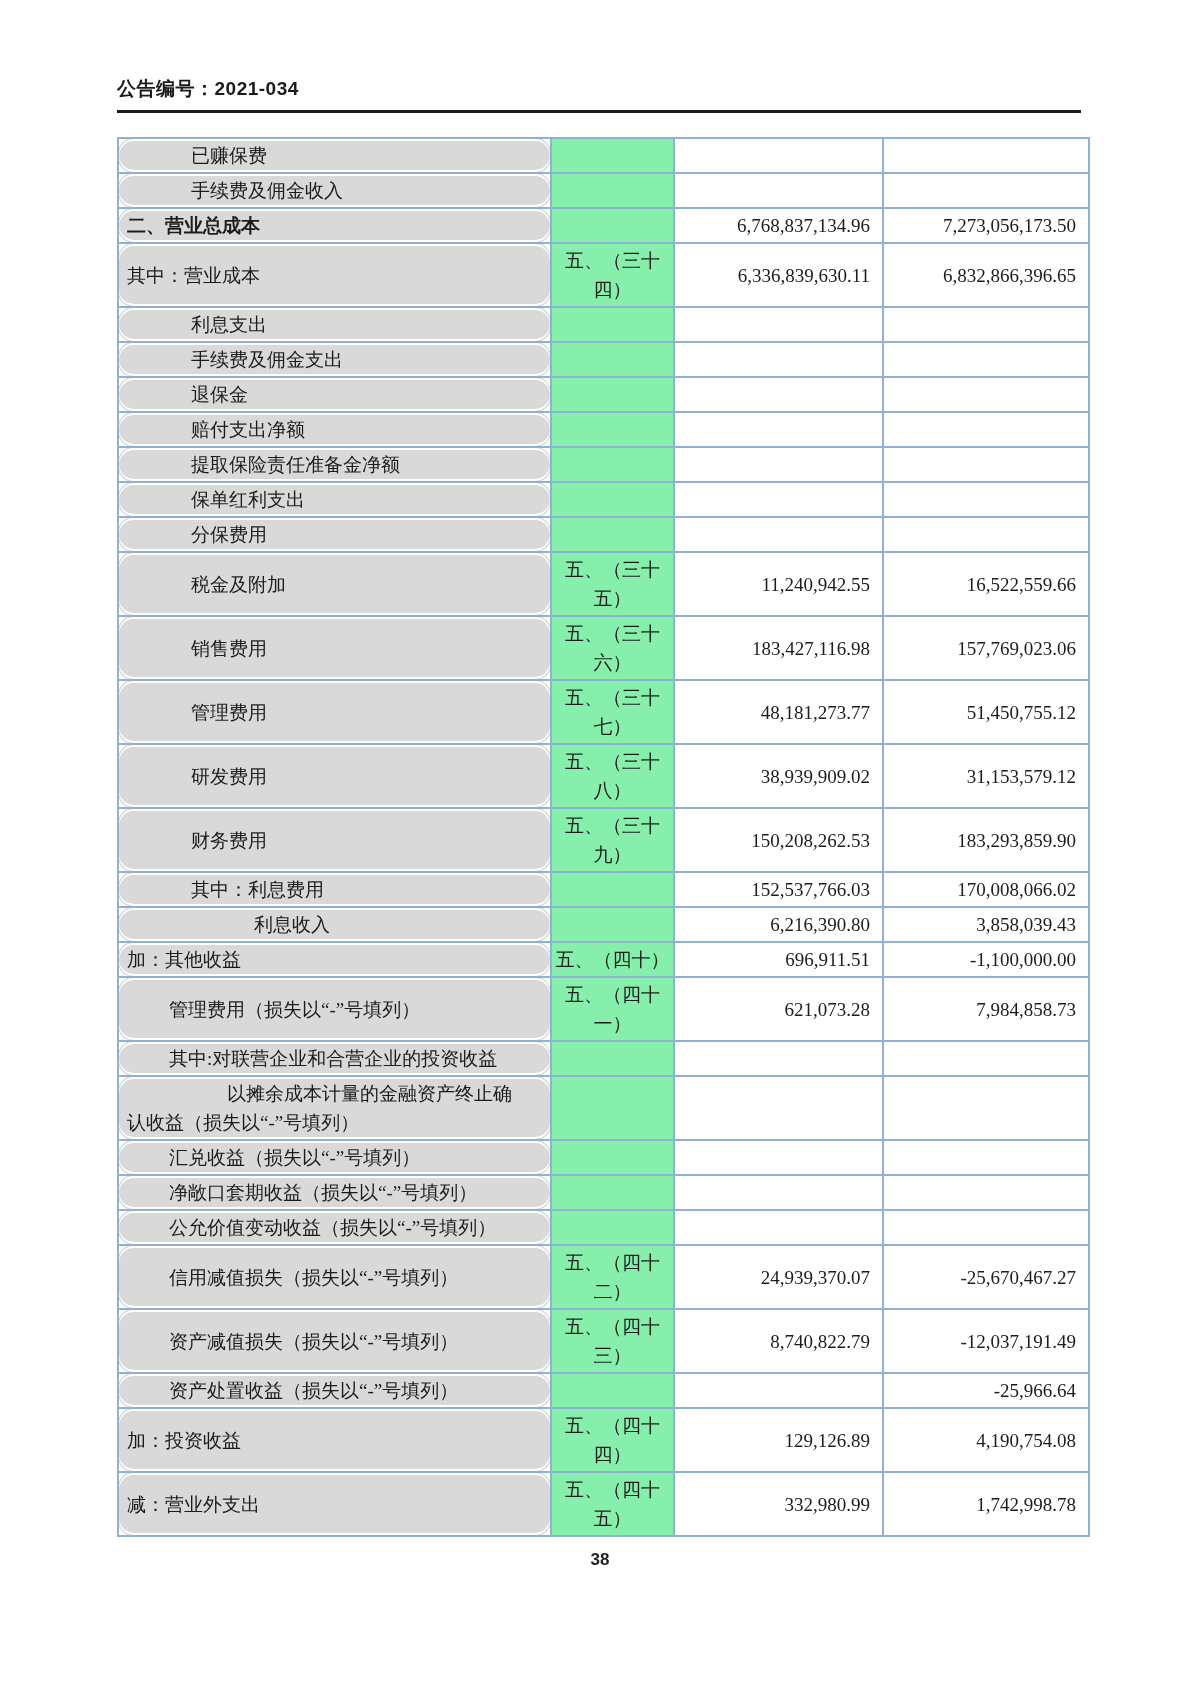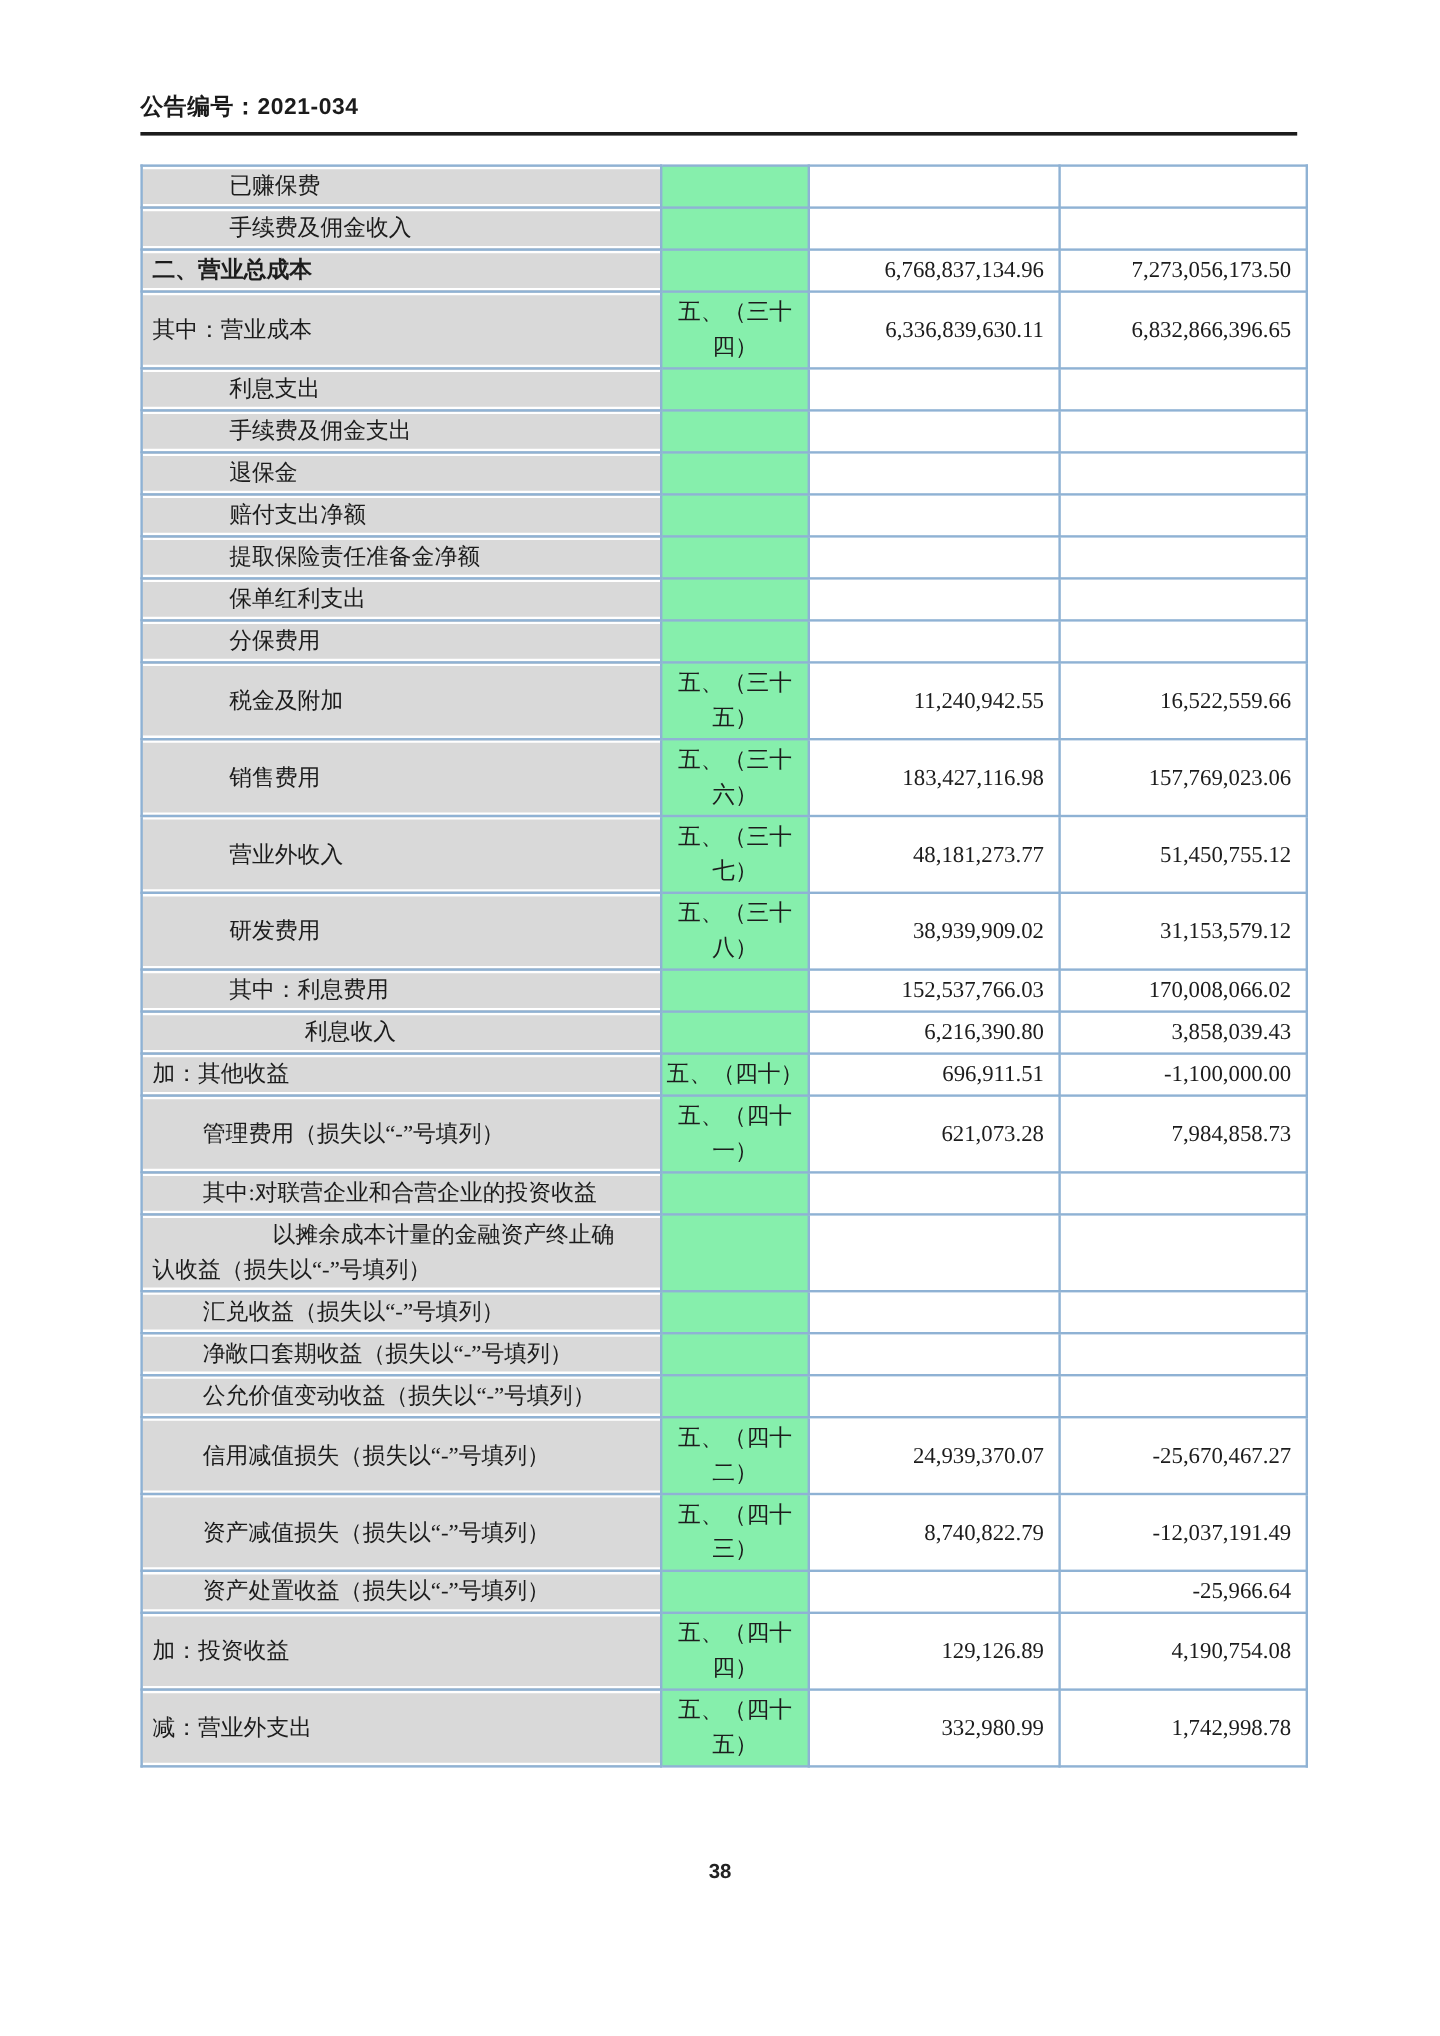--- a/index.html
+++ b/index.html
@@ -31,20 +31,21 @@
     vertical-align:middle;
     font-size:19px;
     line-height:29px;
     color:#1c1c1c;
   }
   td.c-item{
     background:#d9d9d9;
     box-shadow:inset 0 2px 0 #ffffff, inset 0 -2px 0 #ffffff;
     padding:2px 18px 2px 8px;
     height:29px;
+    border-radius:15px;
   }
   td.c-note{
     text-align:center;
     padding:2px 1px;
     background:#86efac;
   }
   td.c-amt{
     text-align:right;
     padding:2px 12px 2px 2px;
     background:#ffffff;
@@ -161,36 +162,45 @@
         <tr>
           <td class="c-item ind2">销售费用</td>
           <td class="c-note">
             <div class="ln ln0">五、（三十</div>
             <div class="ln ln1">六）</div>
           </td>
           <td class="c-amt">183,427,116.98</td>
           <td class="c-amt">157,769,023.06</td>
         </tr>
         <tr>
-          <td class="c-item ind2">营业外收入</td>
+          <td class="c-item ind2">管理费用</td>
           <td class="c-note">
             <div class="ln ln0">五、（三十</div>
             <div class="ln ln1">七）</div>
           </td>
           <td class="c-amt">48,181,273.77</td>
           <td class="c-amt">51,450,755.12</td>
         </tr>
         <tr>
           <td class="c-item ind2">研发费用</td>
           <td class="c-note">
             <div class="ln ln0">五、（三十</div>
             <div class="ln ln1">八）</div>
           </td>
           <td class="c-amt">38,939,909.02</td>
           <td class="c-amt">31,153,579.12</td>
+        </tr>
+        <tr>
+          <td class="c-item ind2">财务费用</td>
+          <td class="c-note">
+            <div class="ln ln0">五、（三十</div>
+            <div class="ln ln1">九）</div>
+          </td>
+          <td class="c-amt">150,208,262.53</td>
+          <td class="c-amt">183,293,859.90</td>
         </tr>
         <tr>
           <td class="c-item ind2">其中：利息费用</td>
           <td class="c-note"></td>
           <td class="c-amt">152,537,766.03</td>
           <td class="c-amt">170,008,066.02</td>
         </tr>
         <tr>
           <td class="c-item ind3">利息收入</td>
           <td class="c-note"></td>

